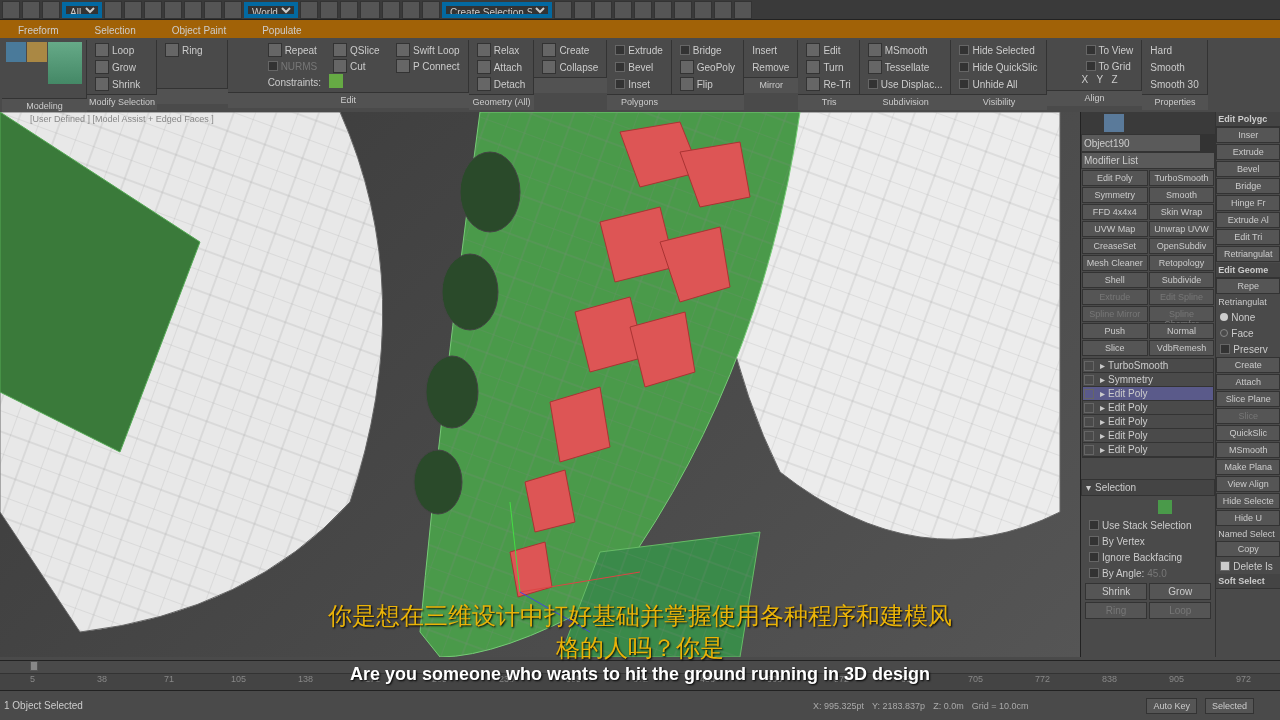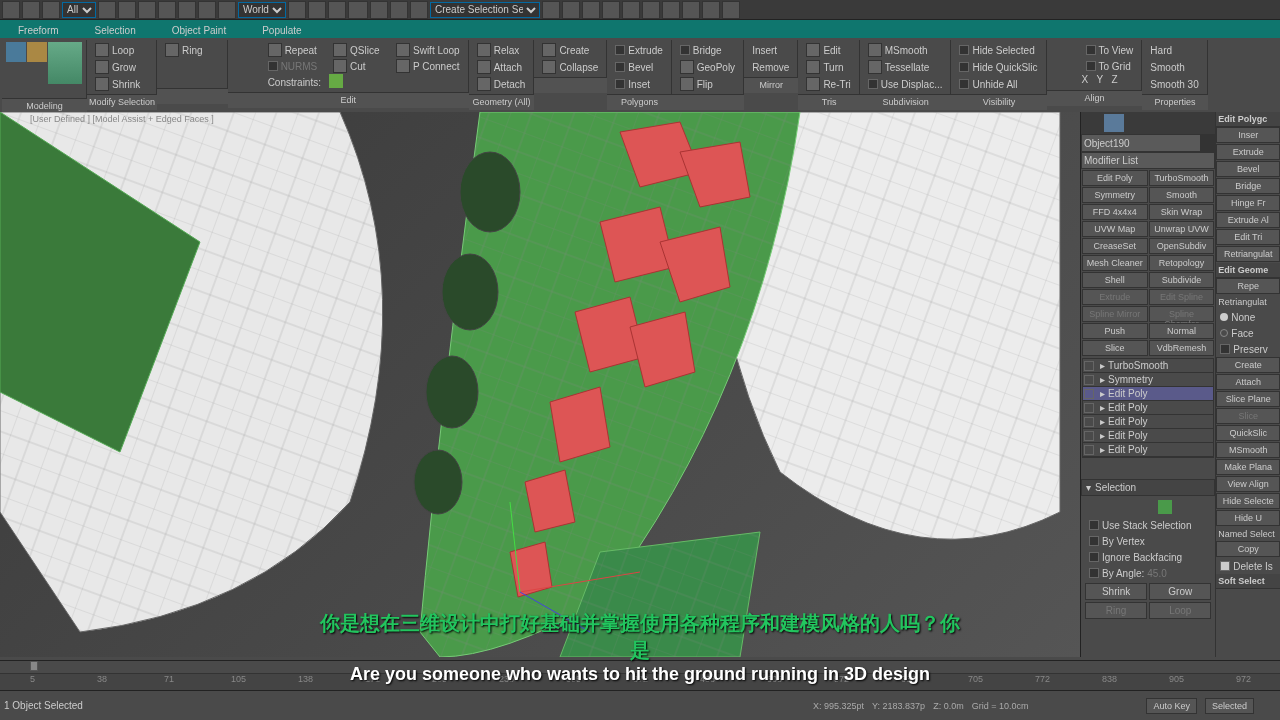--- a/index.html
+++ b/index.html
@@ -1,20 +1,20 @@
 <!DOCTYPE html>
 <html><head>
 <meta charset="utf-8">
 <style>
 * { margin:0; padding:0; box-sizing:border-box; font-family:Arial,sans-serif; font-size:10px; color:#ccc; }
 body { background:#4a4a4a; width:1280px; height:720px; overflow:hidden; position:relative; }
 .topbar{height:20px;background:#3a3a3a;border-bottom:1px solid #222;display:flex;align-items:center;gap:2px;padding:0 2px;}
 .topbar .ico{width:18px;height:18px;background:#555;border:1px solid #333;}
-.topbar select{background:#333;color:#ccc;border:1px solid #0369a1;font-size:10px;height:16px;}
-.tabbar{height:18px;background:#0f766e;display:flex;gap:20px;padding:0 10px;align-items:flex-end;}
+.topbar select{background:#333;color:#ccc;border:4px solid #0369a1;font-size:10px;height:16px;}
+.tabbar{height:18px;background:#a16207;display:flex;gap:20px;padding:0 10px;align-items:flex-end;}
 .tabbar span{padding:2px 8px;cursor:pointer;}
 .ribbon{background:#4a4a4a;border-bottom:1px solid #222;display:flex;padding:2px;}
 .rgroup{border-right:1px solid #333;padding:2px 4px;display:flex;flex-direction:column;gap:1px;}
 .rbtn{display:flex;align-items:center;gap:3px;padding:1px 4px;white-space:nowrap;height:16px;}
 .rbtn .ri{width:14px;height:14px;background:#666;border:1px solid #333;flex-shrink:0;}
 .chk{width:10px;height:10px;border:1px solid #666;background:#333;flex-shrink:0;}
 .grouplbl{height:16px;background:#525252;text-align:center;font-size:9px;padding:2px;border-top:1px solid #333;}
 .ribgrpcol{display:flex;flex-direction:column;}
 .viewport{position:absolute;left:0;top:112px;width:1080px;height:545px;background:linear-gradient(135deg,#3a3a3a,#555);overflow:hidden;}
 .viewlabel{position:absolute;top:2px;left:2px;color:#888;font-size:9px;padding-left:28px;}
@@ -34,21 +34,21 @@
 .extracol{width:65px;background:#4a4a4a;border-left:1px solid #333;overflow:hidden;}
 .extracol .eh{background:#444;padding:2px;font-size:9px;font-weight:bold;border-bottom:1px solid #333;}
 .extracol button{width:100%;background:#555;border:1px solid #333;color:#ccc;font-size:9px;padding:2px;margin-bottom:1px;}
 .timeline{position:absolute;left:0;bottom:30px;width:100%;height:30px;background:#4a4a4a;border-top:1px solid #222;}
 .ruler{height:18px;background:#444;position:relative;border-top:1px solid #333;}
 .tick{position:absolute;font-size:9px;color:#888;}
 .status{position:absolute;left:0;bottom:0;width:100%;height:30px;background:#4a4a4a;display:flex;align-items:center;padding:0 4px;gap:8px;border-top:1px solid #222;}
 .status .coord{font-size:9px;color:#aaa;}
 .status button{background:#555;border:1px solid #333;color:#ccc;padding:2px 6px;font-size:9px;}
 .captions{position:absolute;bottom:35px;left:50%;transform:translateX(-50%);text-align:center;z-index:100;}
-.captions .cn{color:#22c55e;font-size:20px;font-weight:bold;text-shadow:1px 1px 2px #000;}
+.captions .cn{color:#eab308;font-size:24px;font-weight:normal;text-shadow:1px 1px 2px #000;}
 .captions .en{color:#fff;font-size:18px;font-weight:bold;text-shadow:1px 1px 2px #000;}
 .scene-svg{width:100%;height:100%;}
 </style>
 </head>
 <body>
 
 <div class="topbar">
   <span class="ico"></span>
   <span class="ico"></span>
   <span class="ico"></span>

